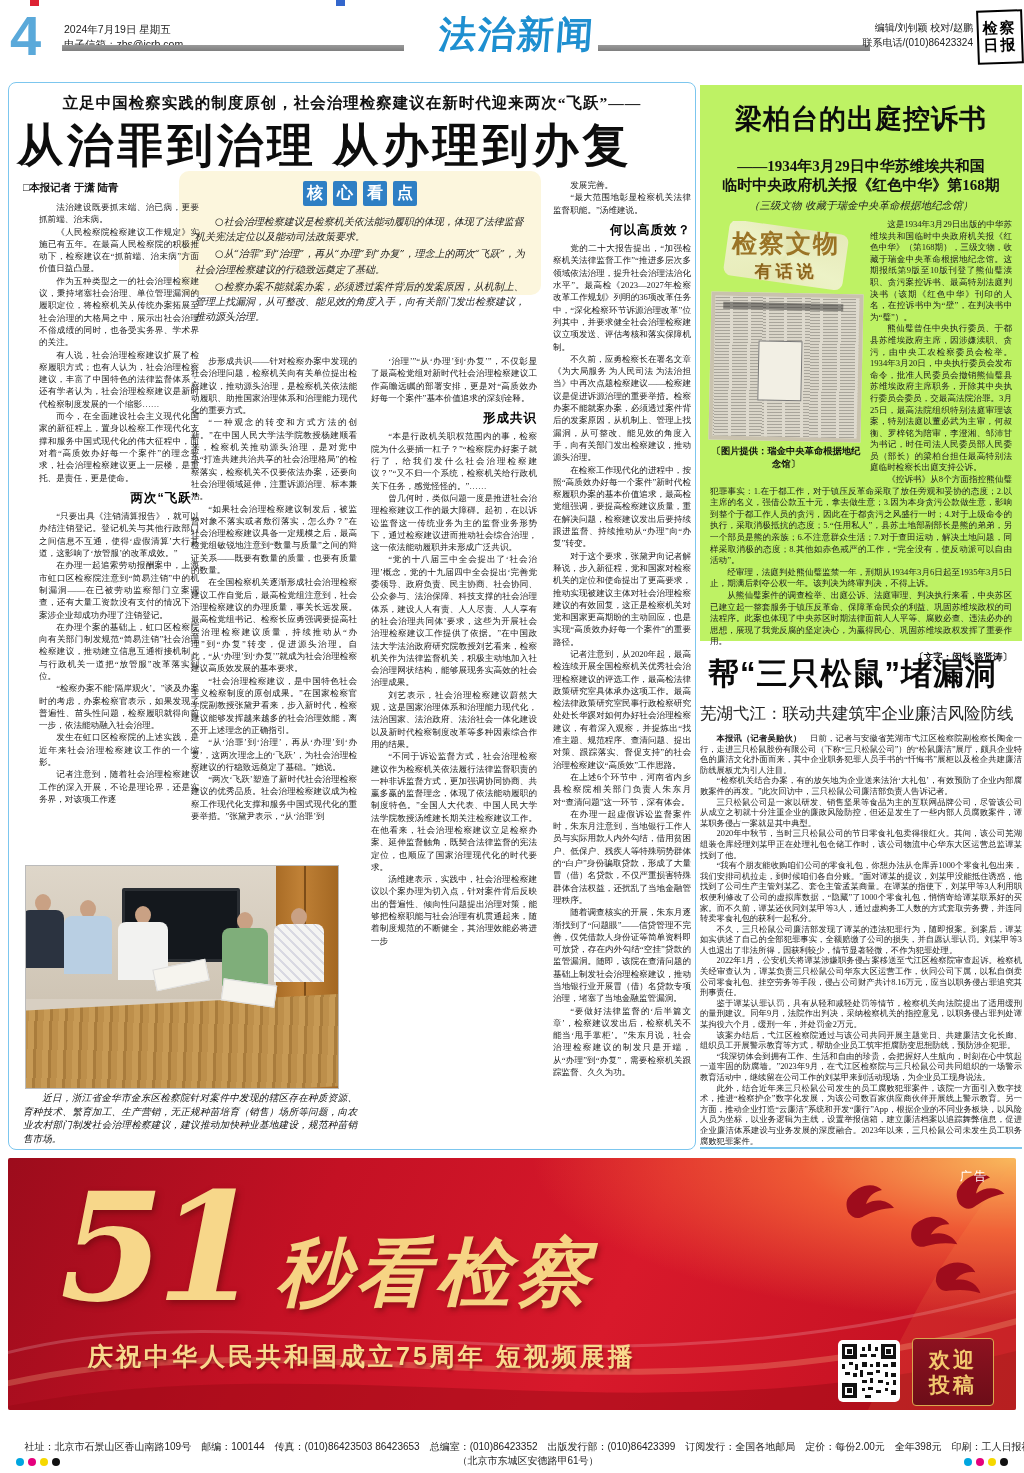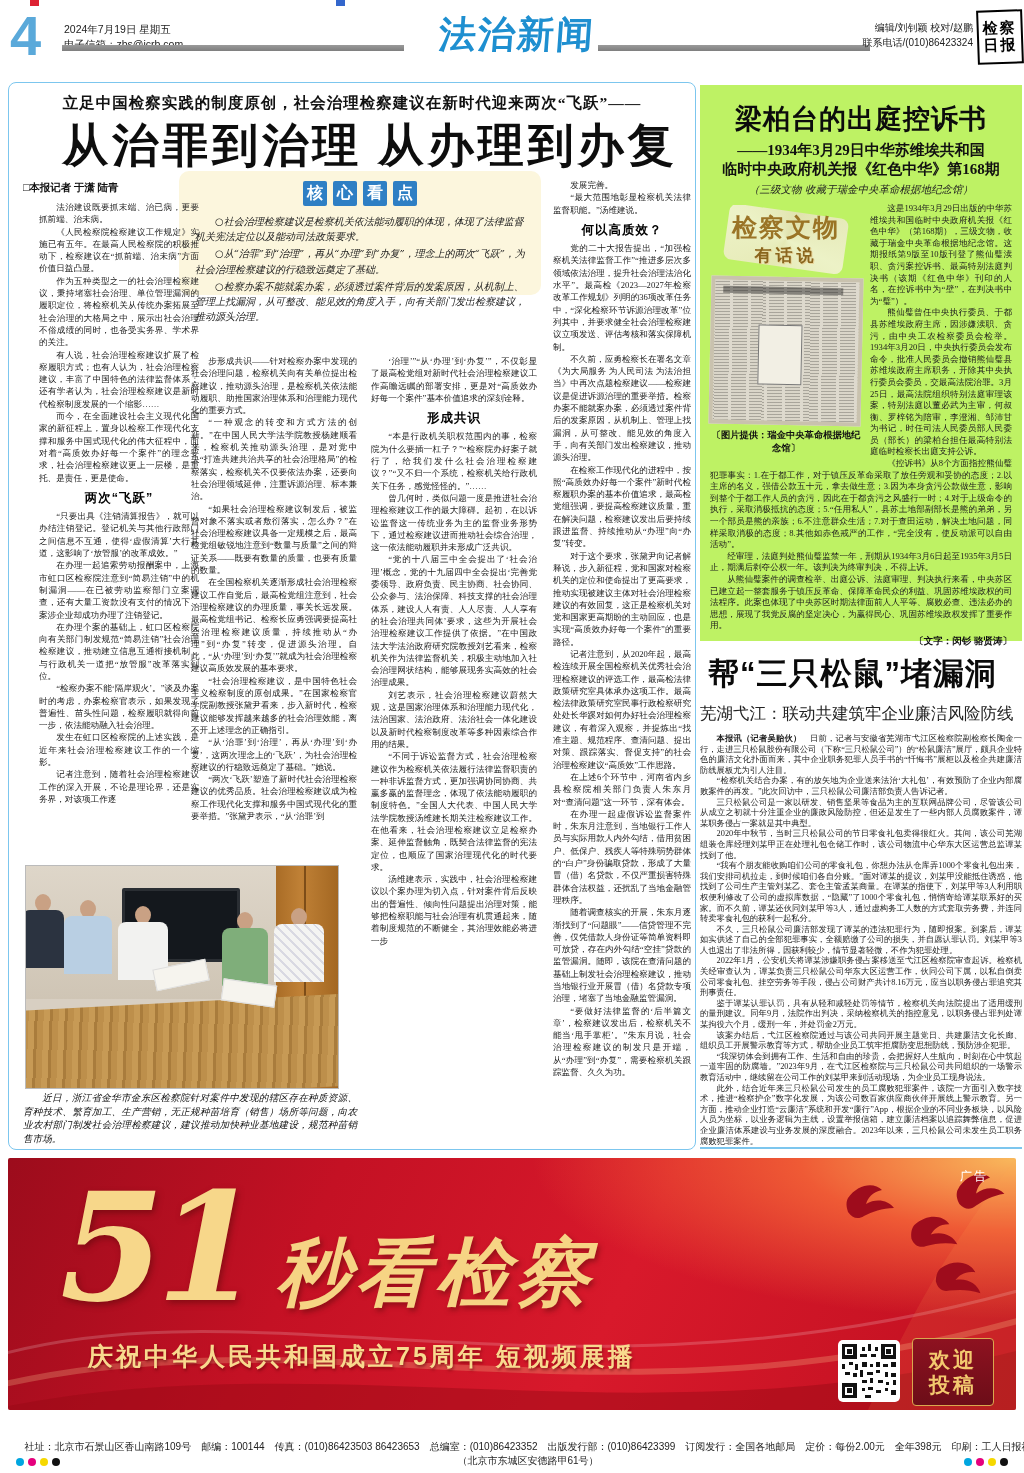--- a/index.html
+++ b/index.html
@@ -14,35 +14,35 @@
         color:#1e8fd0;letter-spacing:2px;transform:skewX(-4deg);font-family:"Liberation Sans",sans-serif;}
   .editor-block{left:795px;top:20px;width:178px;text-align:right;font-size:10px;color:#222;line-height:15px;}
   .masthead{left:977px;top:10px;width:42px;height:50px;border:2px solid #000;background:#fff;
         display:flex;flex-direction:column;align-items:center;justify-content:center;
         font-family:"DejaVu Serif","Liberation Serif",serif;font-weight:900;font-size:15px;line-height:17px;
         transform:rotate(-2deg);letter-spacing:2px;}
   
   .main-box{left:8px;top:82px;width:686px;height:1066px;border:1px solid #7cc6ee;border-radius:8px;background:#fff;}
   .kicker{left:0;top:10px;width:100%;text-align:center;font-size:15.5px;font-weight:700;color:#111;
         font-family:"Liberation Serif","DejaVu Serif",serif;letter-spacing:1px;}
-  .main-title{left:18px;top:32px;width:100%;text-align:center;font-size:46px;font-weight:900;color:#0d0d0d;
+  .main-title{left:8px;top:32px;width:100%;font-size:46px;font-weight:900;color:#0d0d0d;
         font-family:"Liberation Serif","DejaVu Serif",serif;letter-spacing:4px;}
   .byline{left:14px;top:98px;width:160px;font-size:10.5px;color:#111;font-weight:700;
         font-family:"Liberation Serif","DejaVu Serif",serif;}
   .core-box{left:170px;top:88px;width:362px;height:124px;background:#fcf6dd;border-radius:10px;}
   .core-title{width:100%;text-align:center;margin-top:10px;}
   .core-title .tile{display:inline-block;background:#2e7fc4;color:#fff;font-weight:900;font-size:16px;
         padding:2px 4px;margin:0 3px;border-radius:2px;}
   .core-points{padding:8px 16px 0 16px;font-family:"DejaVu Serif","Liberation Serif",serif;
         font-size:10px;line-height:1.52;color:#222;font-style:italic;}
   .core-points p{margin:0 0 2px 0;text-indent:2em;}
   .news-col{font-family:"Liberation Serif","DejaVu Serif",serif;font-size:8.6px;line-height:12.3px;
         text-align:justify;color:#1b1b1b;overflow:hidden;}
   .news-col p{margin:0;text-indent:2em;}
-  .news-col h4{margin:8px 0 6px 0;text-align:center;font-size:12.5px;color:#000;
+  .news-col h4{margin:8px 0 6px 0;text-align:right;font-size:12.5px;color:#000;
         font-family:"Liberation Sans",sans-serif;letter-spacing:1px;}
   .col1{left:30px;top:118px;width:160px;height:646px;}
   .col2{left:182px;top:272px;width:166px;height:492px;}
   .col3{left:362px;top:272px;width:166px;height:788px;}
   .col4{left:544px;top:96px;width:138px;height:964px;}
   
   .photo{left:16px;top:782px;width:312px;height:222px;background:#d8cfc2;overflow:hidden;border:1px solid #bbb;}
   .ph-wall{position:absolute;left:0;top:0;width:100%;height:60%;background:linear-gradient(#ded6c9,#cfc5b5);}
   .ph-cab{position:absolute;right:0;top:0;width:62px;height:100%;
         background:linear-gradient(90deg,#a96c26,#c08136 40%,#a36722);}
@@ -55,21 +55,21 @@
   .person .head{width:16px;height:18px;border-radius:50%;background:#c9a184;margin:0 auto;}
   .person .body{width:100%;height:58px;border-radius:8px 8px 0 0;margin-top:-2px;}
   .ph-paper{position:absolute;width:52px;height:20px;background:#f6f4ee;border:1px solid #ddd;transform:rotate(-12deg);}
   .photo-caption{left:14px;top:1008px;width:334px;font-family:"DejaVu Serif","Liberation Serif",serif;
         font-style:italic;font-size:9.6px;line-height:13.5px;text-align:justify;color:#111;}
   .photo-caption p{margin:0;text-indent:2em;}
   
   .relic-panel{left:700px;top:85px;width:322px;height:556px;background:#bef264;padding:16px 10px;box-sizing:border-box;}
   .relic-title{text-align:center;font-size:27px;font-weight:900;color:#0c0c0c;margin:0;
         font-family:"Liberation Serif","DejaVu Serif",serif;letter-spacing:1px;}
-  .relic-sub{text-align:center;font-size:15px;font-weight:700;color:#111;line-height:19px;margin-top:4px;
+  .relic-sub{text-align:center;font-size:15px;font-weight:700;color:#111;line-height:19px;margin-top:20px;
         font-family:"Liberation Serif","DejaVu Serif",serif;}
   .relic-note{text-align:center;font-size:10.5px;font-style:italic;color:#222;margin:4px 0 6px 0;
         font-family:"DejaVu Serif","Liberation Serif",serif;}
   .relic-float{float:left;width:152px;margin:2px 8px 4px 0;}
   .badge{position:relative;height:70px;text-align:center;overflow:hidden;}
   .badge-fan{position:absolute;left:16px;top:6px;width:120px;height:56px;background:
         conic-gradient(from 200deg,#efe6c8,#f8f2df,#e9dec0,#f8f2df,#efe6c8);transform:rotate(8deg);border-radius:8px;opacity:.8;}
   .badge-l1{position:relative;font-size:25px;font-weight:900;color:#9a7426;letter-spacing:2px;
         font-family:"DejaVu Serif","Liberation Serif",serif;padding-top:6px;}
   .badge-l2{position:relative;font-size:17px;font-weight:900;color:#8a651d;letter-spacing:4px;

